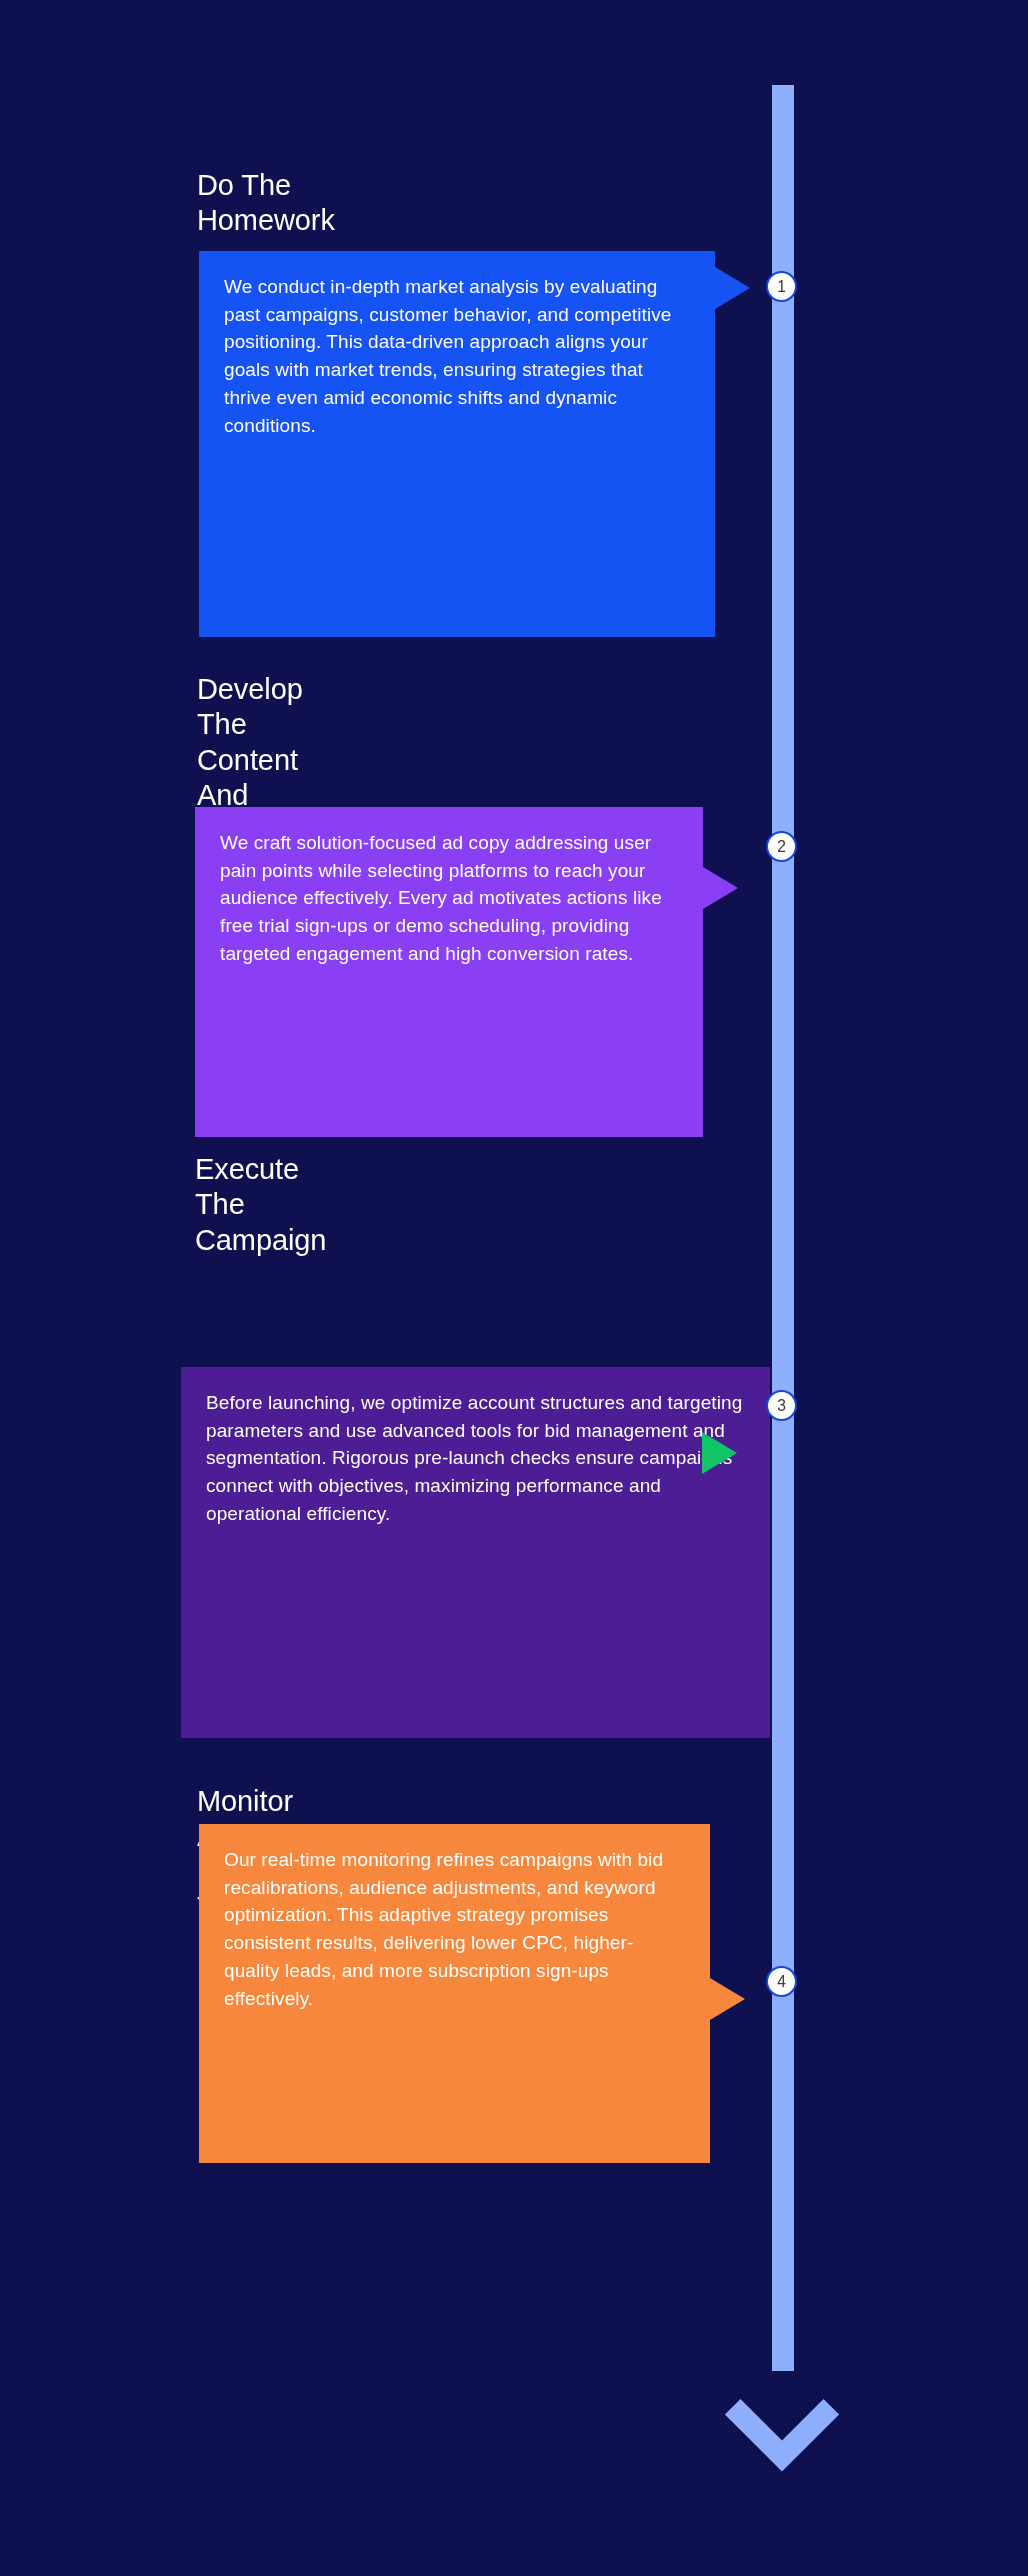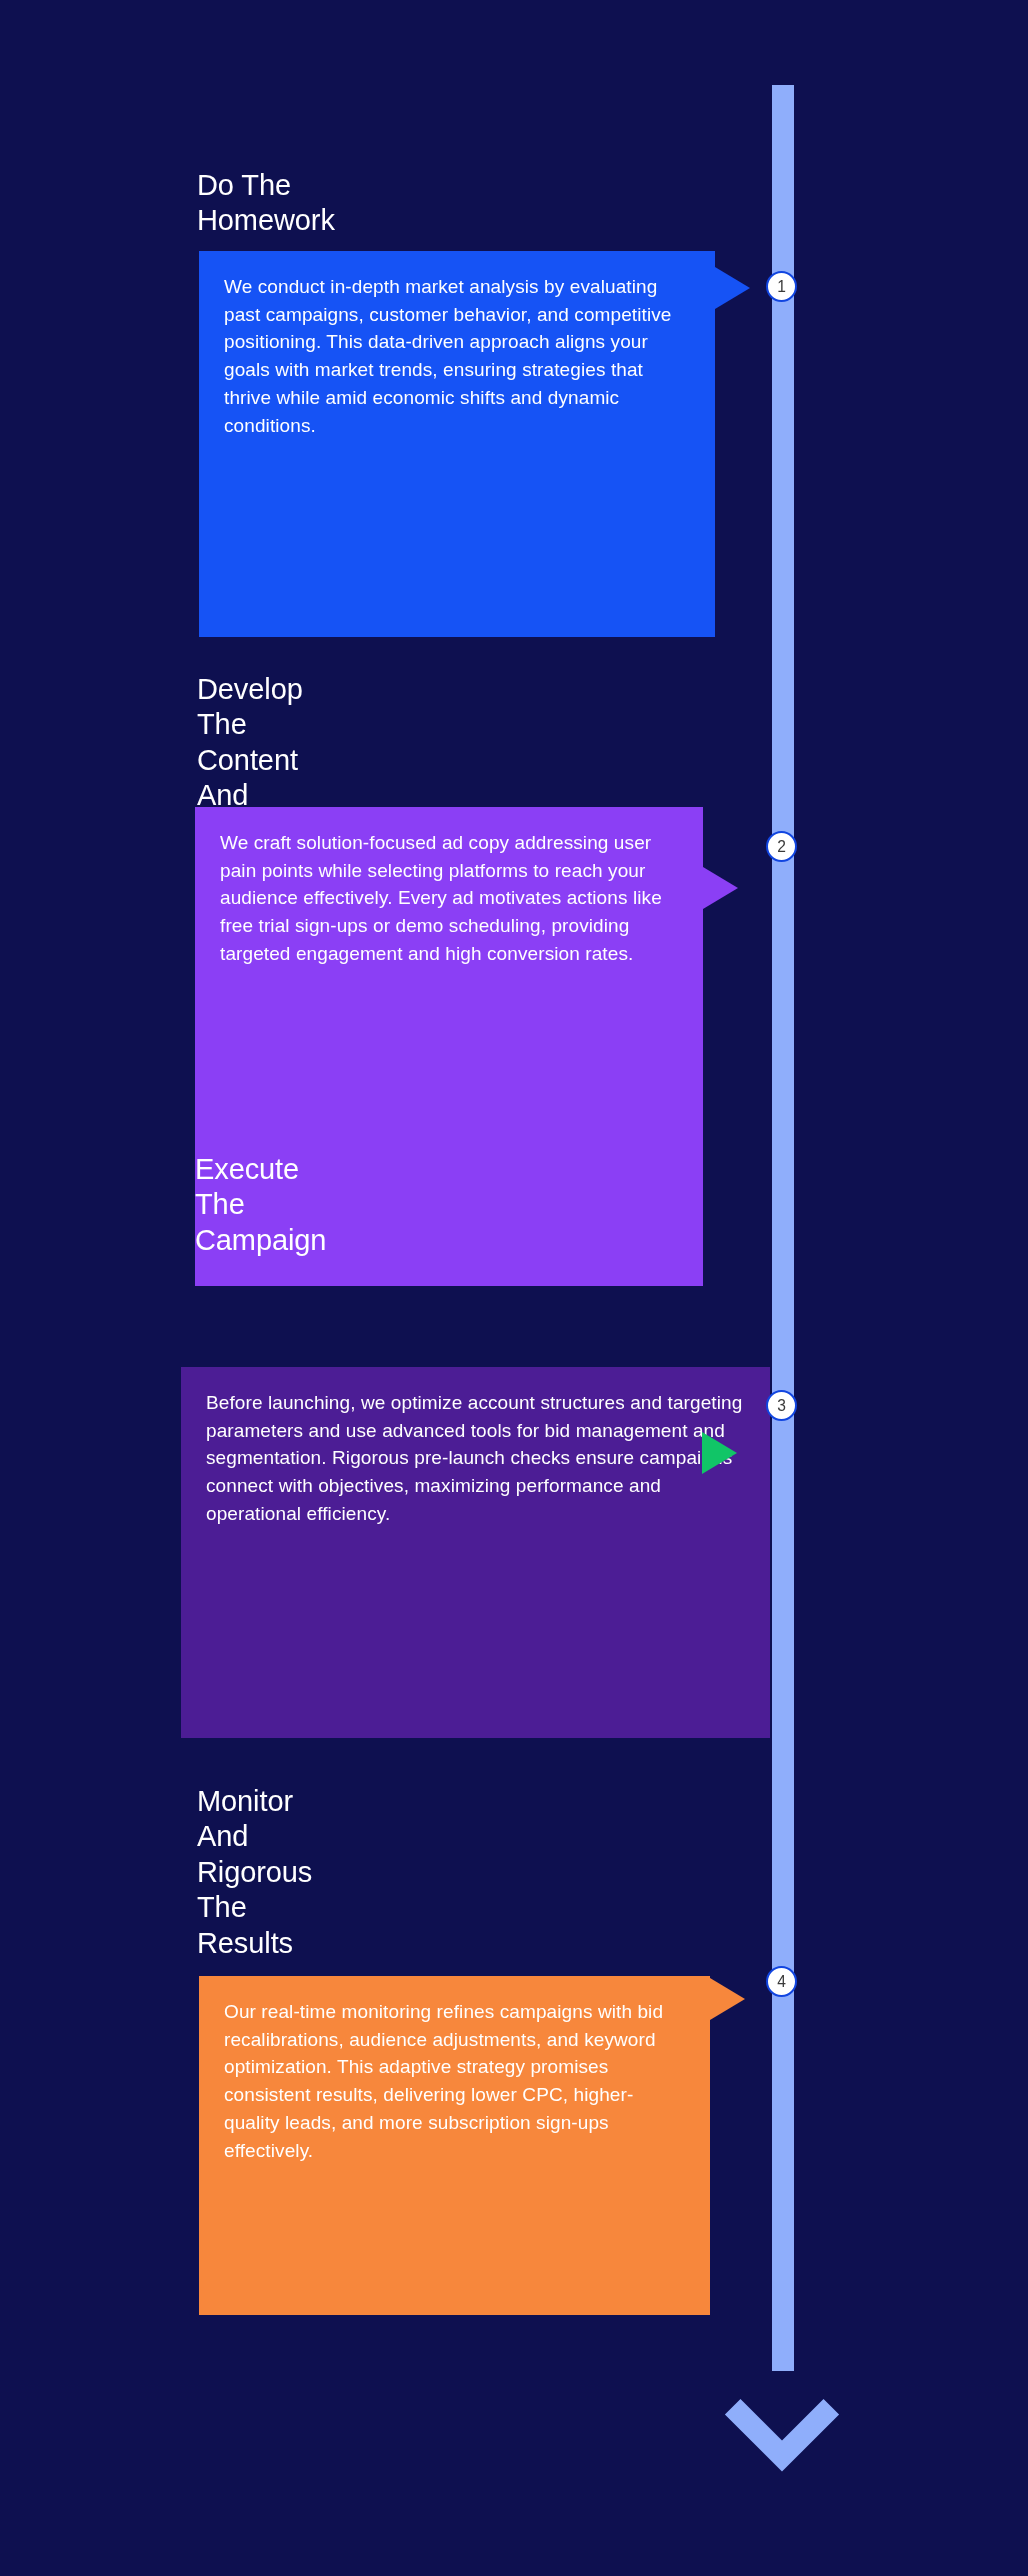--- a/index.html
+++ b/index.html
@@ -107,27 +107,27 @@
     border-top: 21.5px solid transparent;
     border-bottom: 21.5px solid transparent;
     border-left-width: 35px;
     border-left-style: solid;
   }
 
   
   #card-1 { left: 199px; top: 251px;  width: 516px; height: 386px; background: #1653F5; }
   #tail-1 { left: 715px; top: 267px; border-left-color: #1653F5; }
 
-  #card-2 { left: 195px; top: 807px; width: 508px; height: 479px; background: #8B3FF5; }
+  #card-2 { left: 195px; top: 807px; width: 508px; height: 330px; background: #8B3FF5; }
   #tail-2 { left: 703px; top: 867px; border-left-color: #8B3FF5; }
 
   #card-3 { left: 181px; top: 1367px; width: 589px; height: 371px; background: #4c1d95; }
   #tail-3 { left: 702px; top: 1432px; border-left-color: #11C567; }
 
-  #card-4 { left: 199px; top: 1976px; width: 511px; height: 339px; background: #F7873C; }
+  #card-4 { left: 199px; top: 1824px; width: 511px; height: 339px; background: #F7873C; }
   #tail-4 { left: 710px; top: 1978px; border-left-color: #F7873C; }
 
   
   #heading-1 { left: 197px; top: 128px; margin-top: 40px; }
   #heading-2 { left: 197px; top: 672px; }
   #heading-3 { left: 195px; top: 1152px; }
   #heading-4 { left: 197px; top: 1784px; }
 
   
   #marker-1 { left: 766px; top: 271px; }
@@ -146,21 +146,21 @@
     <svg width="122" height="128" viewBox="0 0 188 196" aria-hidden="true">
       <polygon points="94,196 6,108 30,84 94,148 158,84 182,108" fill="#8FAEFB"></polygon>
     </svg>
   </div>
 
   <div class="step">
     <div class="step-heading" id="heading-1">Do The Homework</div>
 
     <div class="card" id="card-1">
       <div class="card-body">
-        <p class="card-text">We conduct in-depth market analysis by evaluating past campaigns, customer behavior, and competitive positioning. This data-driven approach aligns your goals with market trends, ensuring strategies that thrive while amid economic shifts and dynamic conditions.</p>
+        <p class="card-text">We conduct in-depth market analysis by evaluating past campaigns, customer behavior, and competitive positioning. This data-driven approach aligns your goals with market trends, ensuring strategies that thrive even amid economic shifts and dynamic conditions.</p>
       </div>
     </div>
     <div class="card-tail" id="tail-1"></div>
 
     <div class="marker" id="marker-1">
       <span class="marker-num">1</span>
     </div>
   </div>
 
   <div class="step">

